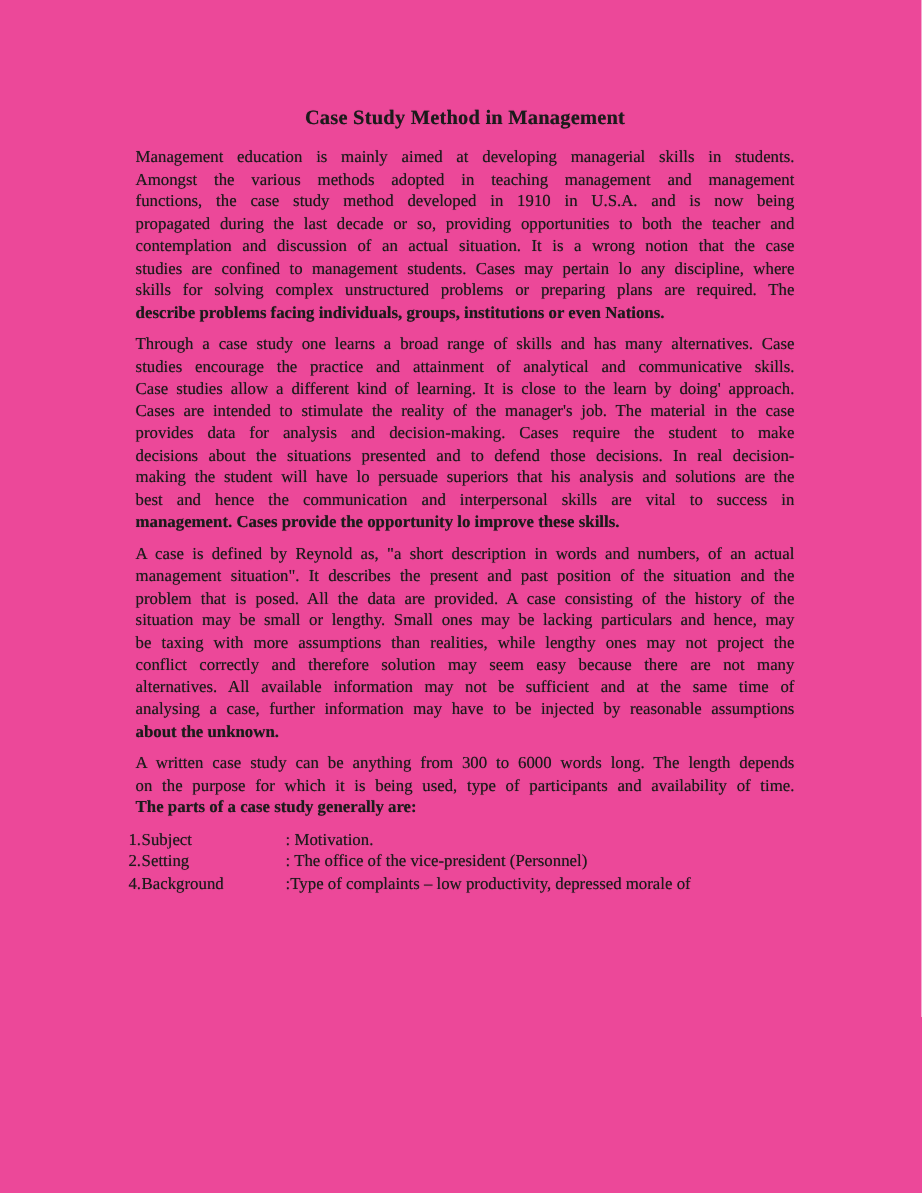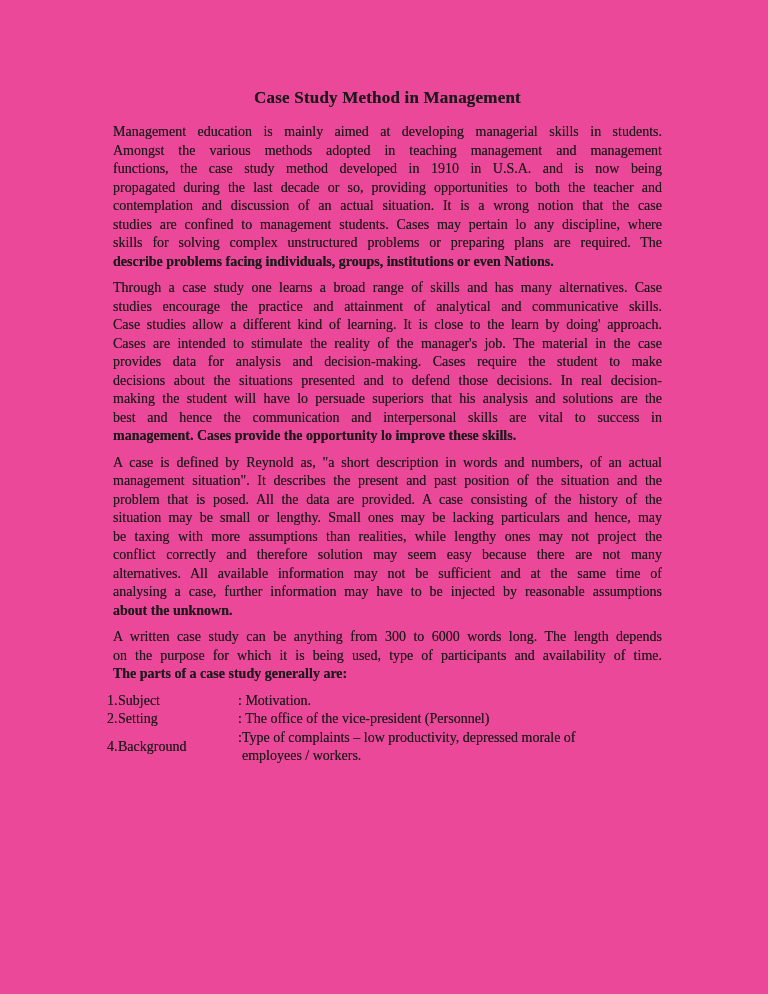--- a/index.html
+++ b/index.html
@@ -127,18 +127,17 @@
         <div class="lrow">
           <div class="lhead"><span class="lnum">2.</span><span class="lterm">Setting</span></div>
           <div class="ldesc">
             <div class="dline">: The office of the vice-president (Personnel)</div>
           </div>
         </div>
         <div class="lrow">
           <div class="lhead"><span class="lnum">4.</span><span class="lterm">Background</span></div>
           <div class="ldesc">
             <div class="dline">:Type of complaints – low productivity, depressed morale of</div>
-            <div class="dline cont">employees / workers.</div>
           </div>
         </div>
       </div>
   </div>
 </div>
 
 </body></html>

